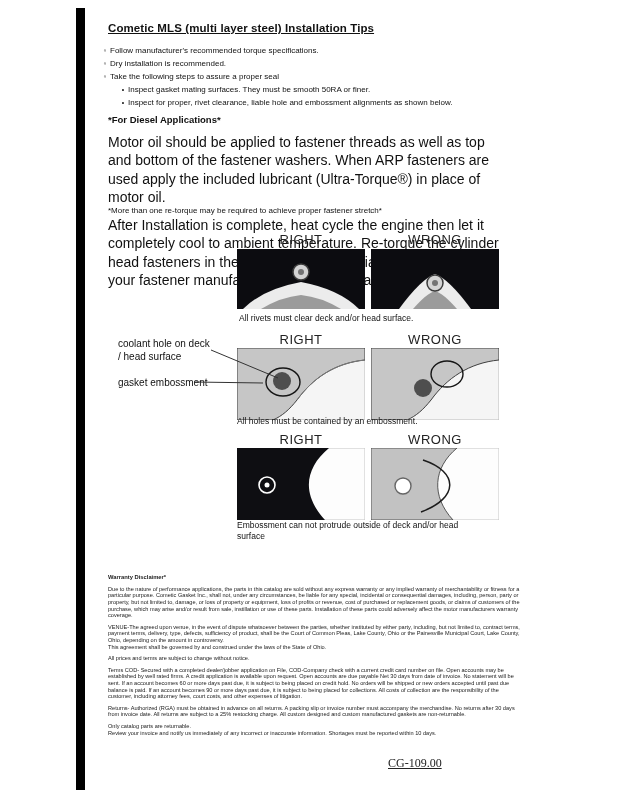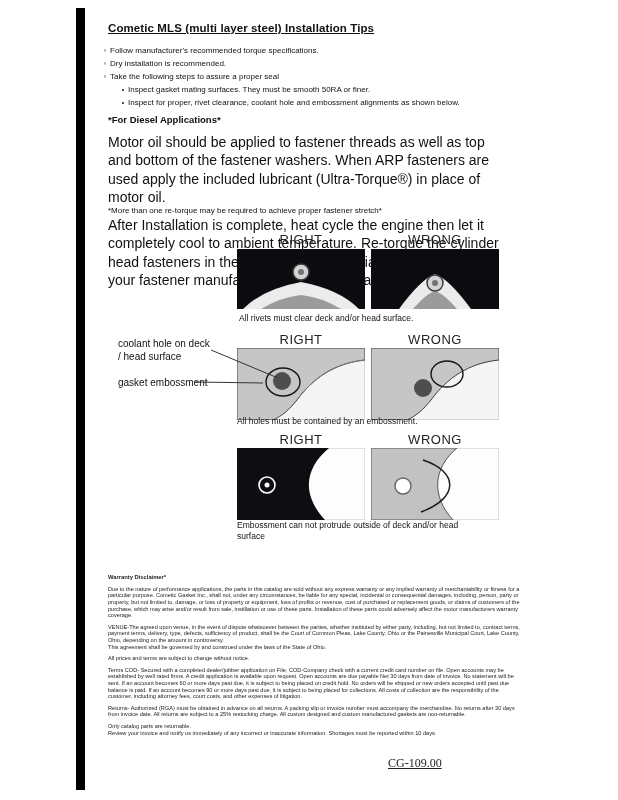--- a/index.html
+++ b/index.html
@@ -63,21 +63,21 @@
     <div class="tip l1">
       <span class="m">◦</span>
       <span class="t">Take the following steps to assure a proper seal</span>
     </div>
     <div class="tip l2">
       <span class="m">•</span>
       <span class="t">Inspect gasket mating surfaces.  They must be smooth 50RA or finer.</span>
     </div>
     <div class="tip l2">
       <span class="m">•</span>
-      <span class="t">Inspect for proper, rivet clearance, coolant hole and embossment alignments as shown below.</span>
+      <span class="t">Inspect for proper, rivet clearance, liable hole and embossment alignments as shown below.</span>
     </div>
   </div>
 
   <div class="diesel">
     <div class="diesel-h">*For Diesel Applications*</div>
     <p>Motor oil should be applied to fastener threads as well as top and bottom of the fastener washers. When ARP fasteners are used apply the included lubricant (Ultra-Torque®) in place of motor oil.</p>
     <p>After Installation is complete, heat cycle the engine then let it completely cool to ambient temperature. Re-torque the cylinder head fasteners in the same pattern as initial installation or per your fastener manufacturer's recommendations.</p>
   </div>
   <div class="note">*More than one re-torque may be required to achieve proper fastener stretch*</div>
 

